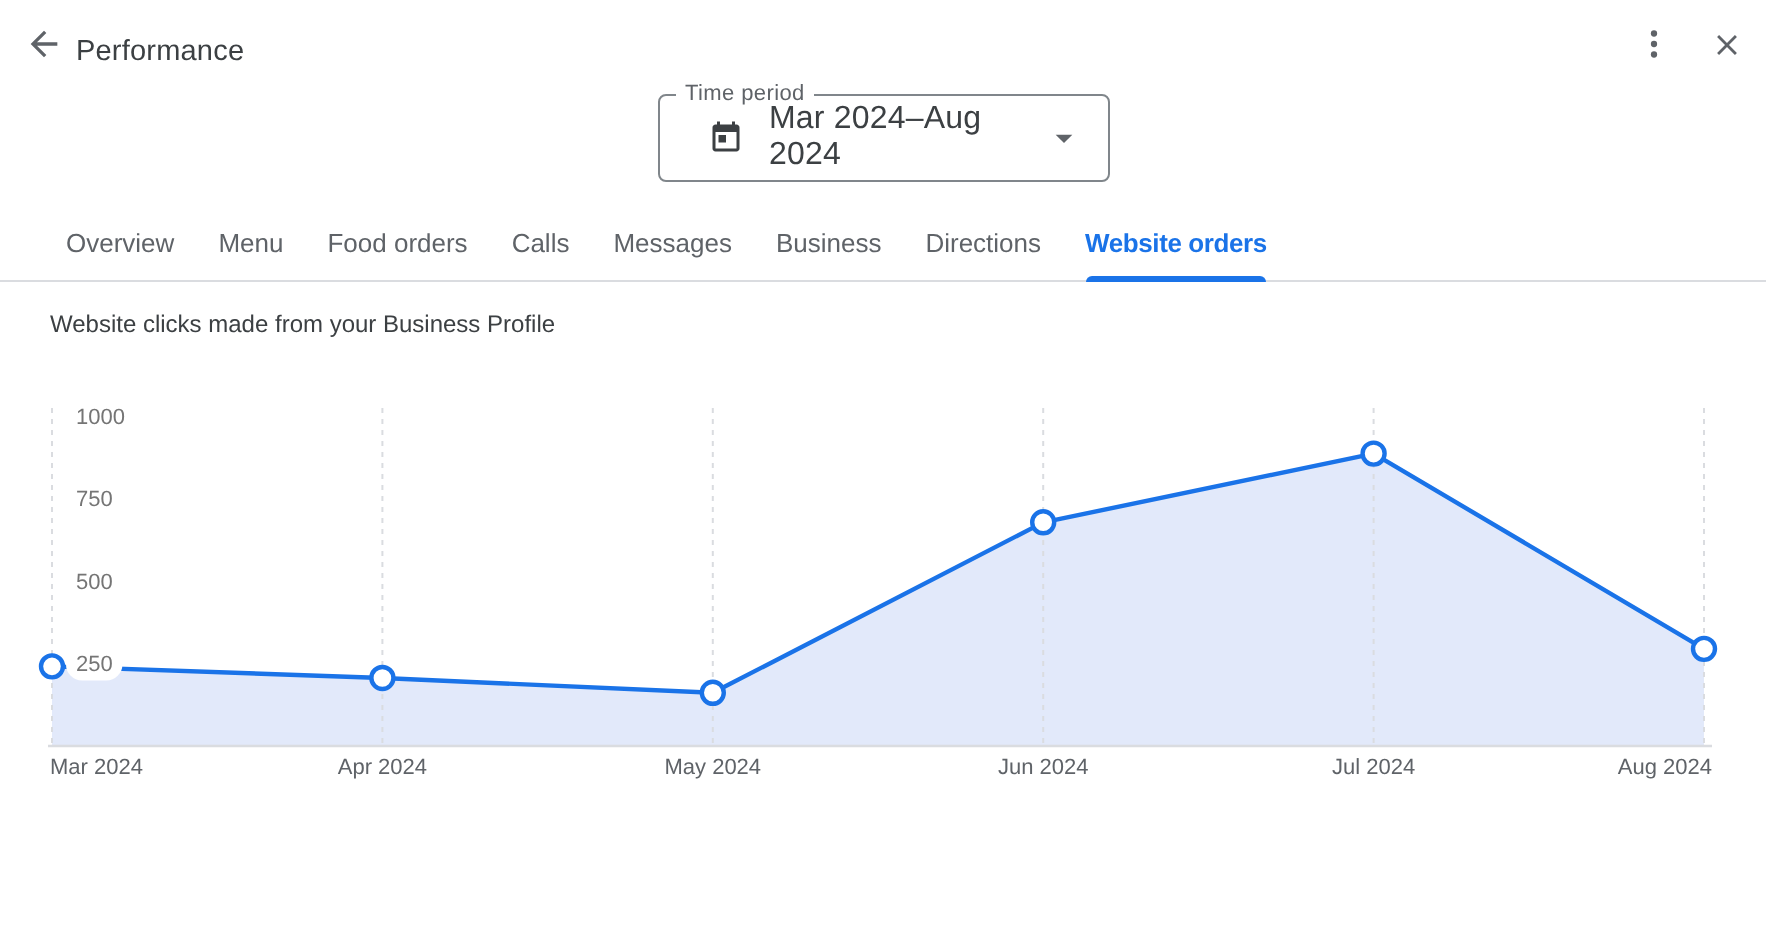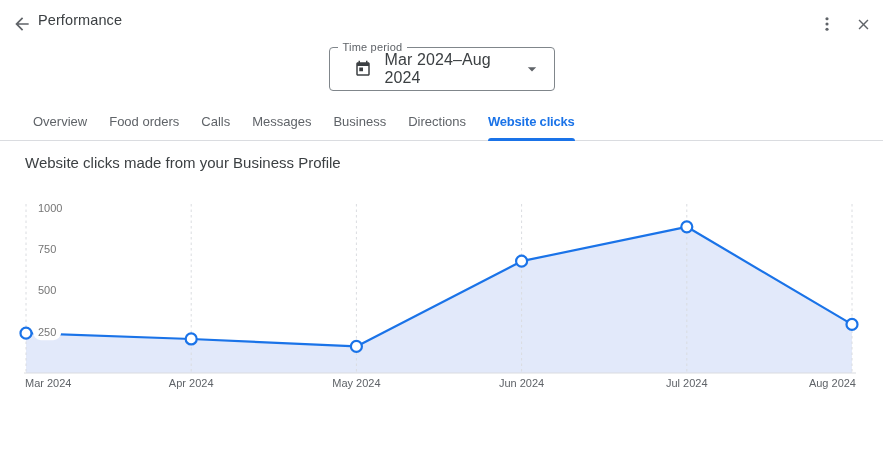--- a/index.html
+++ b/index.html
@@ -1,20 +1,20 @@
 <!DOCTYPE html>
 <html style="--accent: #1a73e8; --area-fill: #e2e9fa; --grid: #dadce0; --axis-text: #757575; --text-secondary: #5f6368; --title-text: #3c4043; --metric-text: #202124; --border: #80868b;"><head>
 <meta charset="utf-8">
 <style>
   * { margin:0; padding:0; box-sizing:border-box; }
   html,body { width:883px; height:474px; background:#fff; overflow:hidden;
     font-family:"Liberation Sans", sans-serif; }
 
   
-  .topbar { height:34px; display:flex; align-items:flex-start; padding:12px 8px 0 10px; }
+  .topbar { height:34px; display:flex; align-items:flex-end; padding:1px 8px 0 10px; }
   .icon-btn { width:24px; height:24px; display:flex; align-items:center; justify-content:center;
     background:none; border:none; cursor:pointer; }
   .icon-btn svg { display:block; }
   .topbar-title { font-size:14.5px; color:var(--title-text,#3c4043); margin-left:4px; letter-spacing:.1px; }
   .topbar-spacer { flex:1; }
   .topbar .icon-btn + .icon-btn { margin-left:12px; }
 
   
   .tp-row { margin-top:13px; display:flex; justify-content:center; }
   .tp-box { position:relative; width:226px; height:44px; border:1px solid var(--border,#80868b);
@@ -29,21 +29,21 @@
   .tab { position:relative; padding:8px 11px 11px; font-size:13px; line-height:15px;
     color:var(--text-secondary,#5f6368); background:none; border:none; cursor:pointer; white-space:nowrap;
     font-family:Liberation Sans, sans-serif; }
   .tab.active { color:var(--accent,#1a73e8); font-weight:bold; letter-spacing:-.2px; }
   .tab.active::after { content:""; position:absolute; left:11px; right:11px; bottom:-1px; height:3px;
     background:var(--accent,#1a73e8); border-radius:3px 3px 0 0; }
 
   
   .metric { margin-top:14px; padding-left:25px; }
   .metric-value { font-size:40px; line-height:44px; color:var(--metric-text,#202124); letter-spacing:-.5px; }
-  .metric-caption { margin-top:6px; font-size:15px; line-height:15px; color:var(--title-text,#3c4043); }
+  .metric-caption { margin-top:6px; font-size:12px; line-height:15px; color:var(--title-text,#3c4043); }
 
   
   .chart-wrap { margin-top:26px; }
   .chart-wrap svg { display:block; }
 </style>
 </head>
 <body>
 
 <header class="topbar">
   <button class="icon-btn" aria-label="Back">
@@ -85,26 +85,27 @@
     <span class="tp-caret">
       <svg width="20" height="20" viewBox="0 0 24 24" fill="#5f6368">
           <path d="M7 10l5 5 5-5z"></path>
         </svg>
     </span>
   </div>
 </div>
 
 <nav class="tabs" id="tabs">
     <button class="tab">Overview</button>
+    <button class="tab">Menu</button>
     <button class="tab">Food orders</button>
     <button class="tab">Calls</button>
     <button class="tab">Messages</button>
     <button class="tab">Business</button>
     <button class="tab">Directions</button>
-    <button class="tab active">Website clicks</button>
+    <button class="tab active">Website orders</button>
   </nav>
 
 <section class="metric">
   <div class="metric-caption">Website clicks made from your Business Profile</div>
 </section>
 
 <div class="chart-wrap">
   <svg id="chart-svg" width="883" height="205" viewBox="0 0 883 205">
       <path d="M26,177 L26.0,137.2 L191.2,143.0 L356.4,150.4 L521.6,65.2 L686.8,30.8 L852.0,128.4 L852,177 Z" fill="#e2e9fa" stroke="none"></path>
       <line x1="26" x2="26" y1="8" y2="177" stroke="#dadce0" stroke-width="1" stroke-dasharray="2.5,3"></line>

